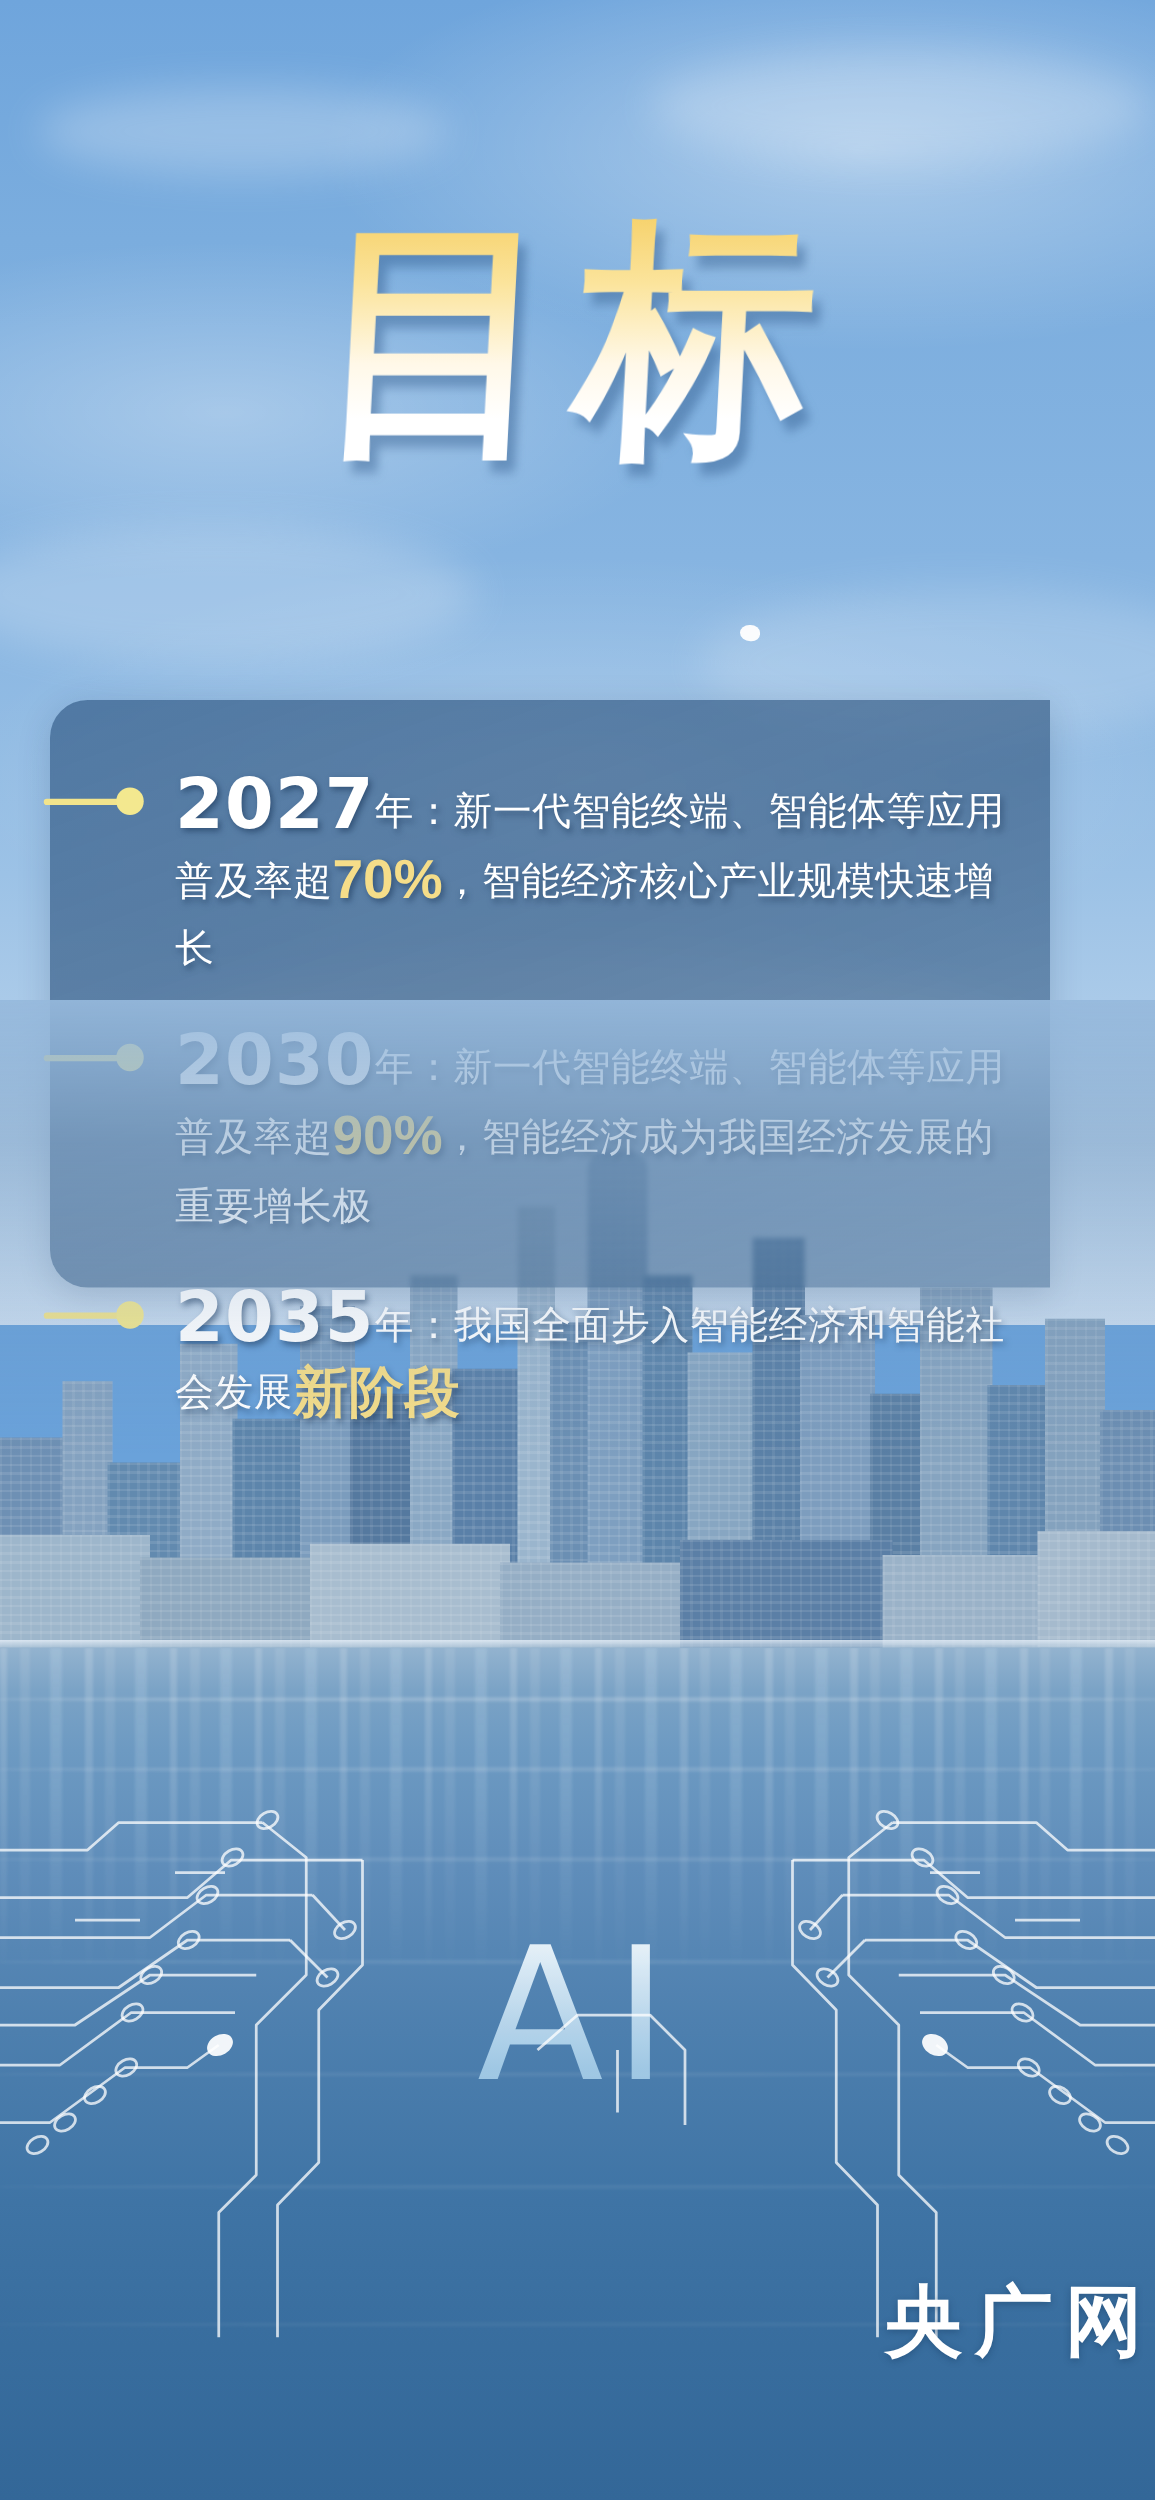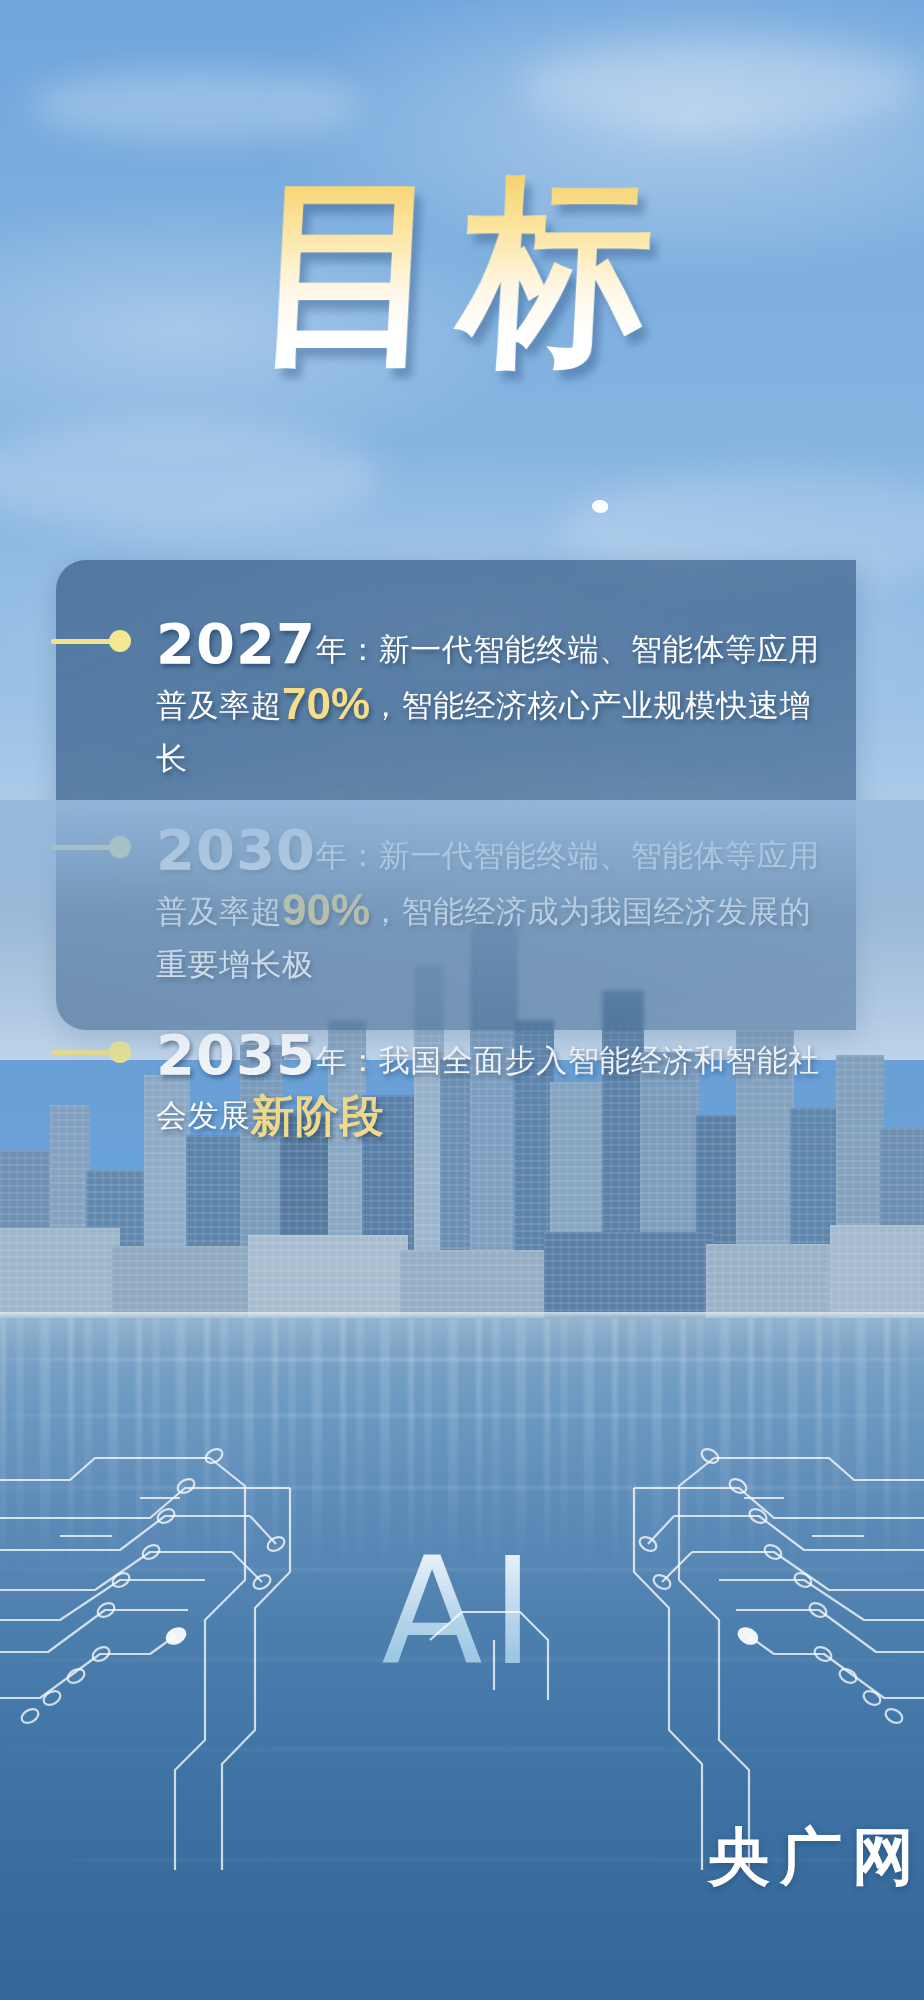--- a/index.html
+++ b/index.html
@@ -90,21 +90,21 @@
     background:linear-gradient(180deg,#f6d16a 0%,#fbe49c 28%,#fff8e8 60%,#ffffff 82%);
     -webkit-background-clip:text;background-clip:text;
     color:transparent;-webkit-text-fill-color:transparent;
     filter:drop-shadow(7px 9px 4px rgba(35,75,125,.38));
     transform:skewX(-3deg) scaleY(1.06);
     user-select:none;
   }
 
   
   .card{
-    position:absolute;left:56px;top:560px;width:800px;height:470px;
+    position:absolute;left:40px;top:560px;width:800px;height:470px;
     border-radius:30px 0 0 30px;
     background:linear-gradient(160deg,rgba(46,86,130,.66) 0%,rgba(40,78,120,.60) 45%,rgba(52,92,132,.50) 100%);
     backdrop-filter:blur(2px);
     box-shadow:0 6px 26px rgba(20,45,80,.18);
     overflow:visible;
   }
   .rows{position:absolute;left:0;top:0;width:100%;}
 
   .row{position:relative;}
   .row + .row{margin-top:26px;}

